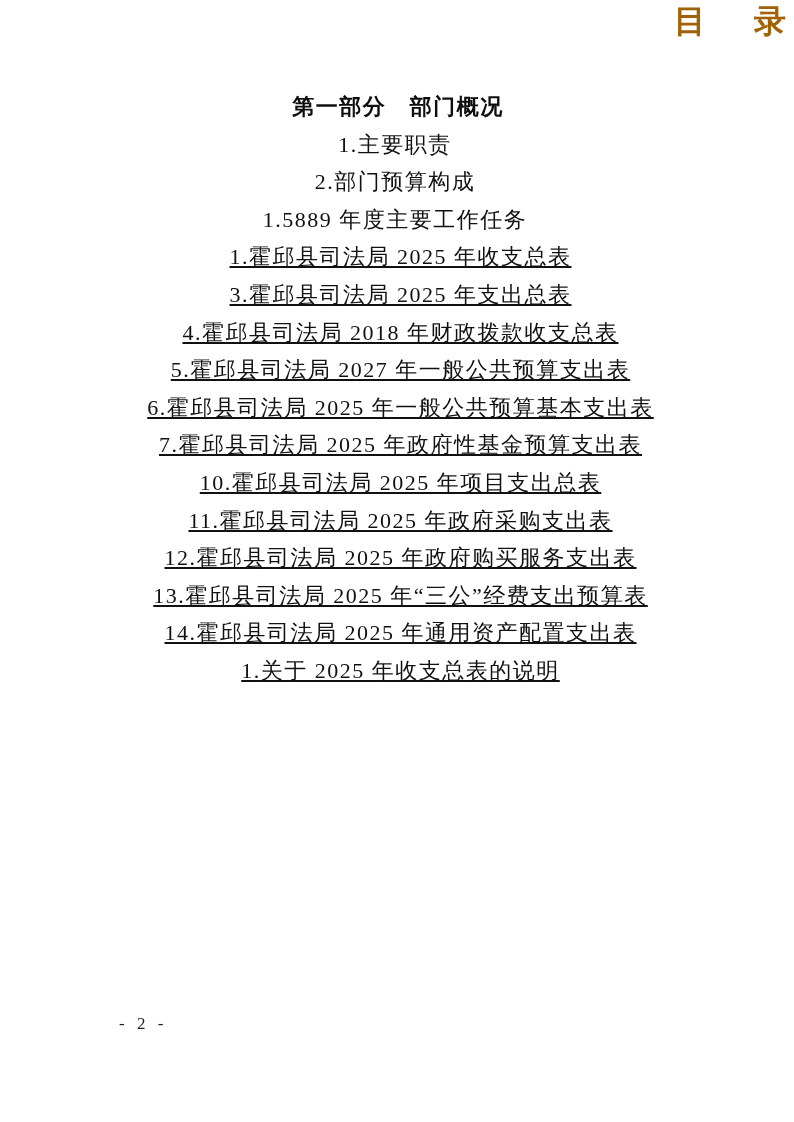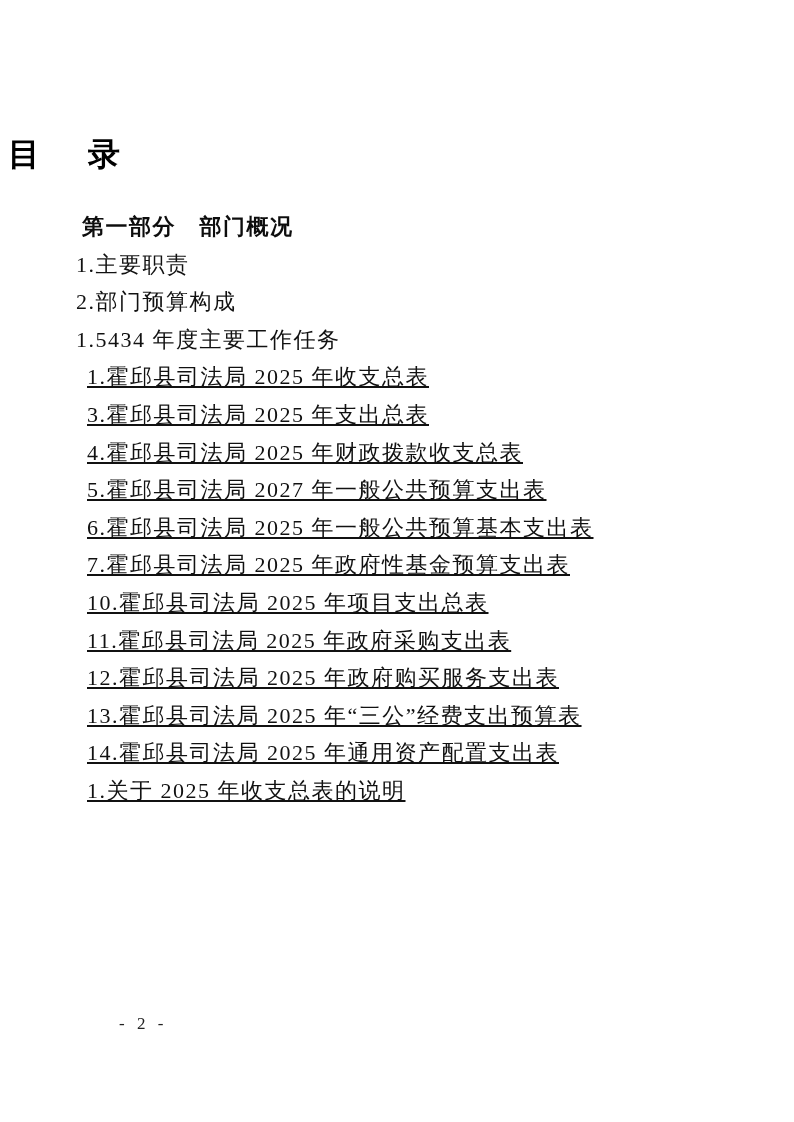--- a/index.html
+++ b/index.html
@@ -10,35 +10,35 @@
     color: #111111;
   }
   .page {
     position: relative;
     width: 794px;
     height: 1122px;
     background: #ffffff;
     overflow: hidden;
   }
   .doc-title {
-    margin-top: 133px;
-    text-align: left;
+    text-align: right;
     font-size: 32px;
     font-weight: bold;
     letter-spacing: 8px;
     text-indent: 8px; 
     line-height: 42px;
-    color: #000000;
+    color: #a16207;
   }
   .toc {
-    margin-top: 33px;
+    margin-top: 46px;
     padding-left: 76px;
     padding-right: 80px;
     font-size: 22px;
     letter-spacing: 1.5px;
+    text-align: center;
   }
   .toc-line {
     line-height: 37.6px;
     height: 37.6px;
     white-space: nowrap;
   }
   .toc-heading {
     font-weight: bold;
     padding-left: 6px;
     color: #0d0d0d;
@@ -59,25 +59,25 @@
 
 <div class="page">
 
   <h1 class="doc-title">目　录</h1>
 
   <div class="toc">
 
     <div class="toc-line toc-heading">第一部分　部门概况</div>
     <div class="toc-line toc-item">1.主要职责</div>
     <div class="toc-line toc-item">2.部门预算构成</div>
-    <div class="toc-line toc-item">1.5434 年度主要工作任务</div>
+    <div class="toc-line toc-item">1.5889 年度主要工作任务</div>
 
     <div class="toc-line toc-item indented">1.霍邱县司法局 2025 年收支总表</div>
     <div class="toc-line toc-item indented">3.霍邱县司法局 2025 年支出总表</div>
-    <div class="toc-line toc-item indented">4.霍邱县司法局 2025 年财政拨款收支总表</div>
+    <div class="toc-line toc-item indented">4.霍邱县司法局 2018 年财政拨款收支总表</div>
     <div class="toc-line toc-item indented">5.霍邱县司法局 2027 年一般公共预算支出表</div>
     <div class="toc-line toc-item indented">6.霍邱县司法局 2025 年一般公共预算基本支出表</div>
     <div class="toc-line toc-item indented">7.霍邱县司法局 2025 年政府性基金预算支出表</div>
     <div class="toc-line toc-item indented">10.霍邱县司法局 2025 年项目支出总表</div>
     <div class="toc-line toc-item indented">11.霍邱县司法局 2025 年政府采购支出表</div>
     <div class="toc-line toc-item indented">12.霍邱县司法局 2025 年政府购买服务支出表</div>
     <div class="toc-line toc-item indented">13.霍邱县司法局 2025 年“三公”经费支出预算表</div>
     <div class="toc-line toc-item indented">14.霍邱县司法局 2025 年通用资产配置支出表</div>
 
     <div class="toc-line toc-item indented">1.关于 2025 年收支总表的说明</div>

